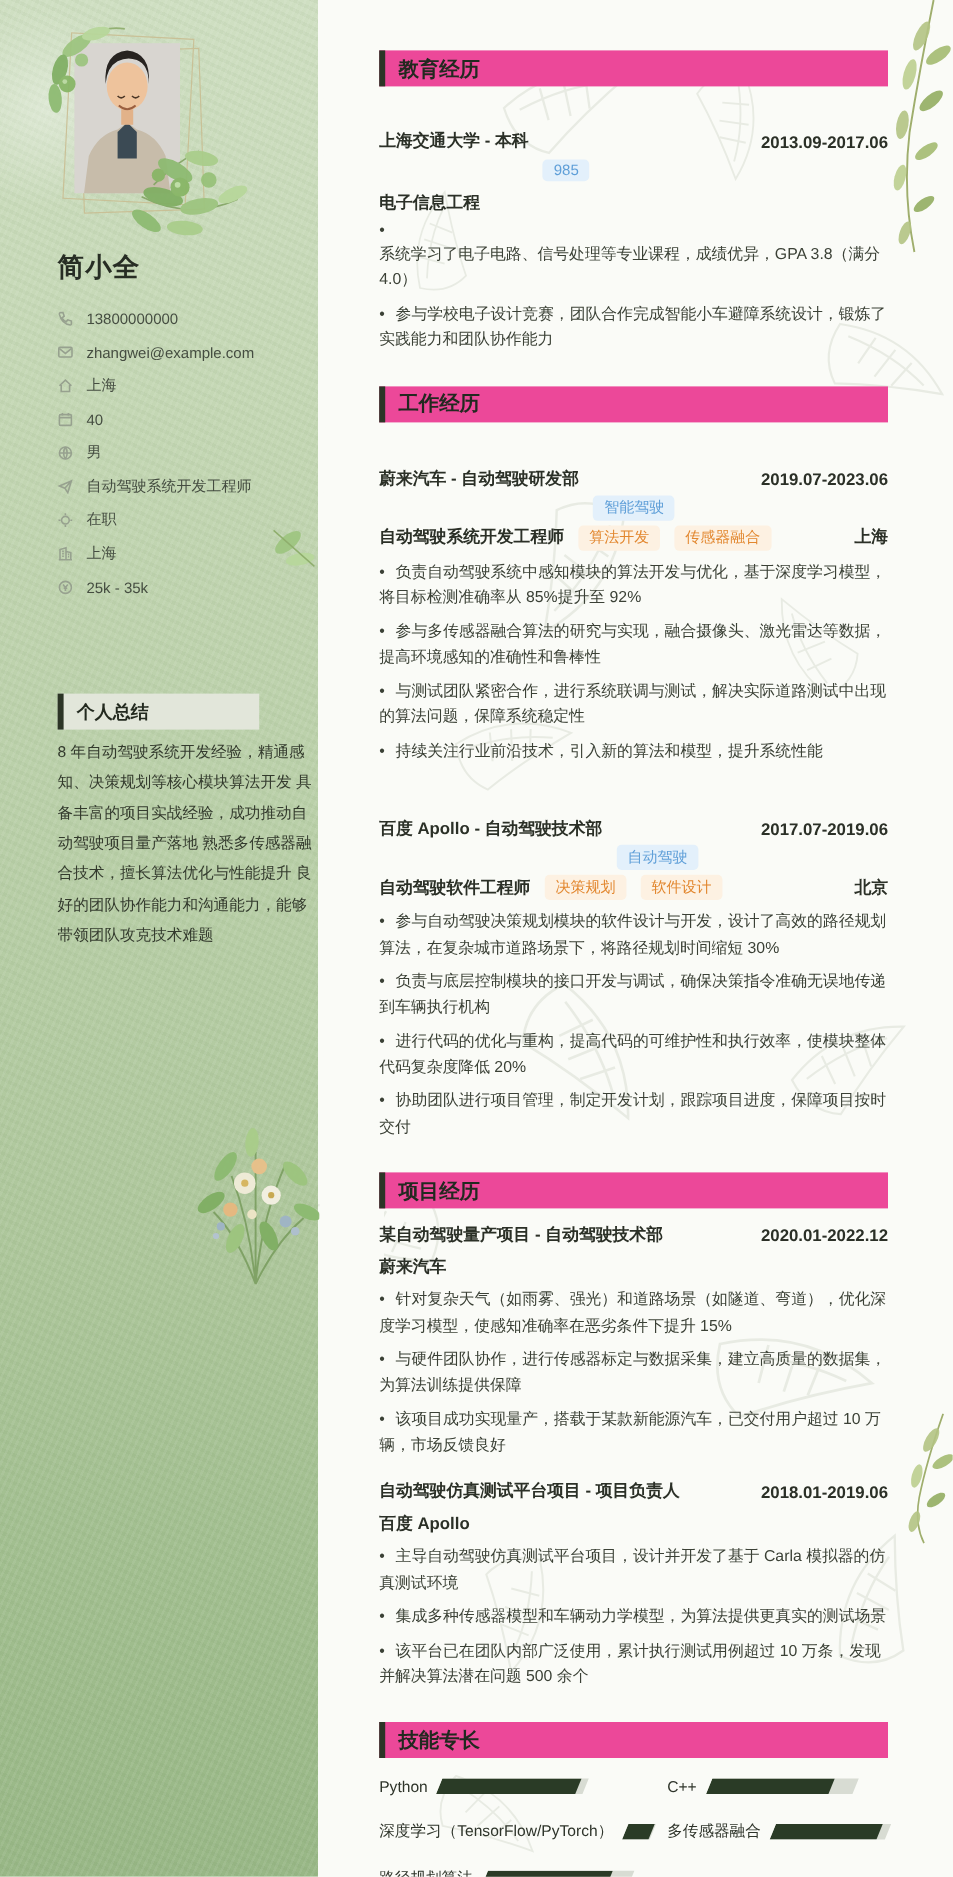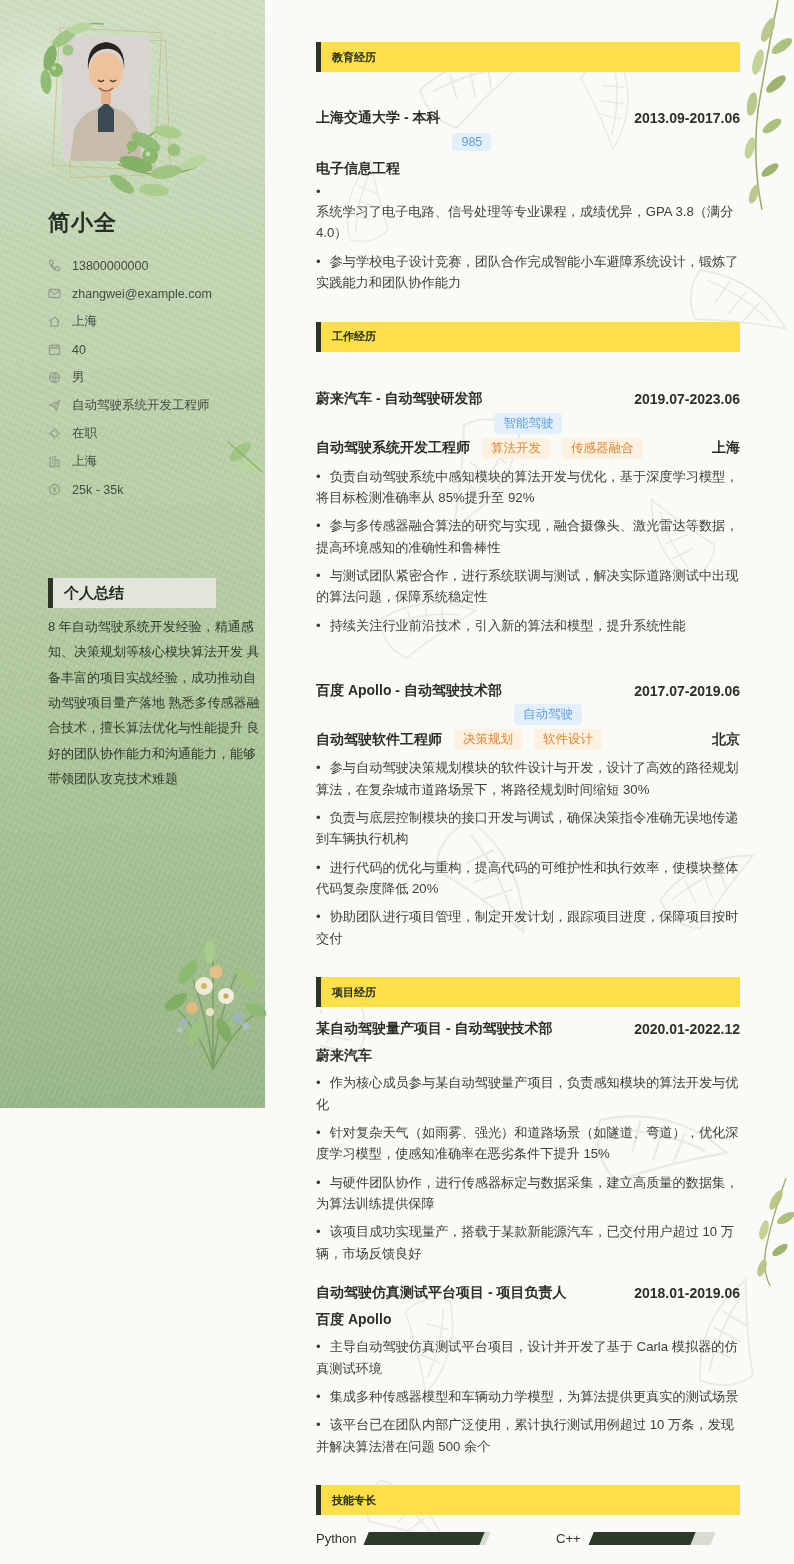--- a/index.html
+++ b/index.html
@@ -4,21 +4,21 @@
 <style>
   html,body{margin:0;padding:0;}
   body{width:794px;height:1564px;position:relative;overflow:hidden;
        background:#fafbf7;font-family:"Liberation Sans","DejaVu Sans",sans-serif;}
   .page{position:absolute;inset:0;}
 
   
   .bg-pattern{position:absolute;inset:0;pointer-events:none;}
 
   
-  .sidebar{position:absolute;left:0;top:0;width:265px;height:1108px;
+  .sidebar{position:absolute;left:0;top:0;width:265px;height:1564px;
     background:
       radial-gradient(140px 120px at 40px 90px, rgba(255,255,255,.35), rgba(255,255,255,0) 70%),
       repeating-linear-gradient(115deg, rgba(255,255,255,.07) 0 2px, rgba(0,0,0,0) 2px 5px),
       repeating-linear-gradient(25deg, rgba(90,120,70,.05) 0 3px, rgba(0,0,0,0) 3px 7px),
       linear-gradient(180deg,#cfdfc2 0%,#c4d7b4 22%,#b9cfa8 45%,#aec79c 65%,#a2bf90 82%,#98b786 100%);}
   .torn{position:absolute;left:250px;top:0;width:70px;height:1564px;pointer-events:none;}
 
   .photo-area{position:absolute;left:28px;top:14px;width:205px;height:195px;}
   .name{position:absolute;left:48px;top:208px;margin:0;font-size:22px;font-weight:bold;color:#272d24;letter-spacing:1px;}
   .contacts{position:absolute;left:48px;top:258px;margin:0;padding:0;list-style:none;width:210px;}
@@ -27,22 +27,22 @@
   .contacts svg{flex:0 0 auto;}
 
   .side-header{position:absolute;left:48px;top:578px;width:168px;height:30px;display:flex;align-items:center;
     background:#e2e6da;font-size:15px;font-weight:bold;color:#232a1f;}
   .side-header .bar{width:5px;height:30px;background:#2c3526;margin-right:11px;}
   .summary{position:absolute;left:48px;top:614px;width:218px;margin:0;
     font-size:13px;line-height:1.95;color:#333a2d;}
 
   
   .content{position:absolute;left:316px;top:0;width:424px;color:#3b4136;}
-  .sec-header{display:flex;align-items:center;height:30px;background:#fde047;
-    font-size:11px;font-weight:bold;color:#222920;margin:28px 0 13px;}
+  .sec-header{display:flex;align-items:center;height:30px;background:#ec4899;
+    font-size:17px;font-weight:bold;color:#222920;margin:28px 0 13px;}
   .sec-header .bar{width:5px;height:30px;background:#2c3526;margin-right:11px;flex:0 0 auto;}
   .sec-header.first{margin-top:42px;}
 
   .entry-head{display:flex;align-items:center;gap:12px;margin:13px 0 4px;}
   .entry-head .t{font-size:14px;font-weight:bold;color:#2b3027;white-space:nowrap;text-align:right;}
   .entry-head .dates{margin-left:auto;font-size:14px;font-weight:bold;color:#2b3027;white-space:nowrap;}
   .tag{font-size:12.5px;padding:2px 9px;border-radius:4px;white-space:nowrap;}
   .tag.blue{background:#e3f0fb;color:#5f9fd8;margin-top:48px;}
   .tag.orange{background:#fdf1e2;color:#e2872f;}
   .subline{font-size:14px;font-weight:bold;color:#2b3027;margin:9px 0 6px;}
@@ -336,21 +336,20 @@
         <span class="bar"></span>
         <span>项目经历</span>
       </div>
 
       <div class="job">
         <div class="entry-head">
           <span class="t">某自动驾驶量产项目 - 自动驾驶技术部</span>
           <span class="dates">2020.01-2022.12</span>
         </div>
         <div class="subline">蔚来汽车</div>
-        <div class="b-item"><span class="blt">•</span><span>作为核心成员参与某自动驾驶量产项目，负责感知模块的算法开发与优化</span></div>
         <div class="b-item"><span class="blt">•</span><span>针对复杂天气（如雨雾、强光）和道路场景（如隧道、弯道），优化深度学习模型，使感知准确率在恶劣条件下提升 15%</span></div>
         <div class="b-item"><span class="blt">•</span><span>与硬件团队协作，进行传感器标定与数据采集，建立高质量的数据集，为算法训练提供保障</span></div>
         <div class="b-item"><span class="blt">•</span><span>该项目成功实现量产，搭载于某款新能源汽车，已交付用户超过 10 万辆，市场反馈良好</span></div>
       </div>
 
       <div class="job">
         <div class="entry-head">
           <span class="t">自动驾驶仿真测试平台项目 - 项目负责人</span>
           <span class="dates">2018.01-2019.06</span>
         </div>

